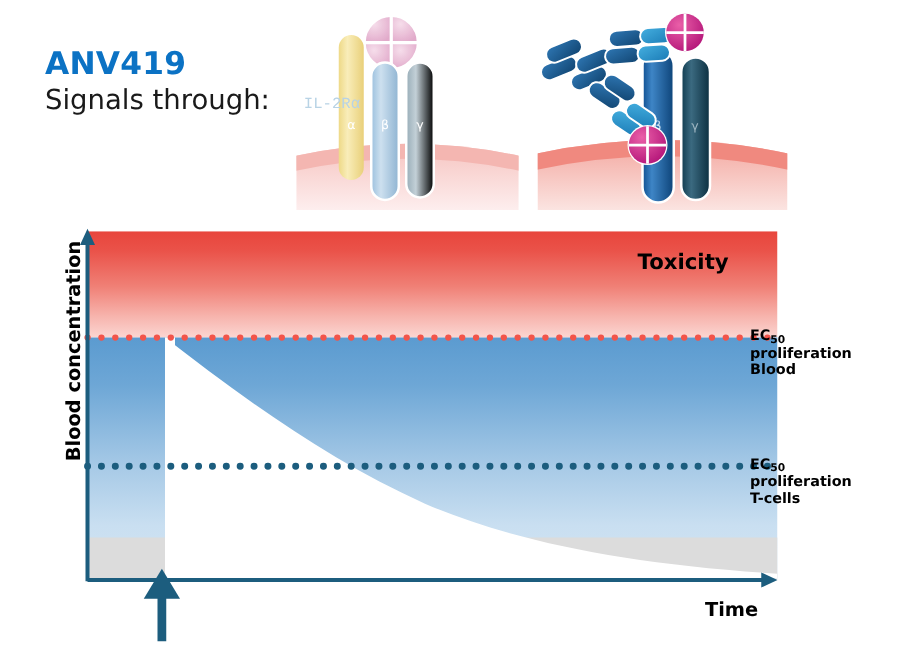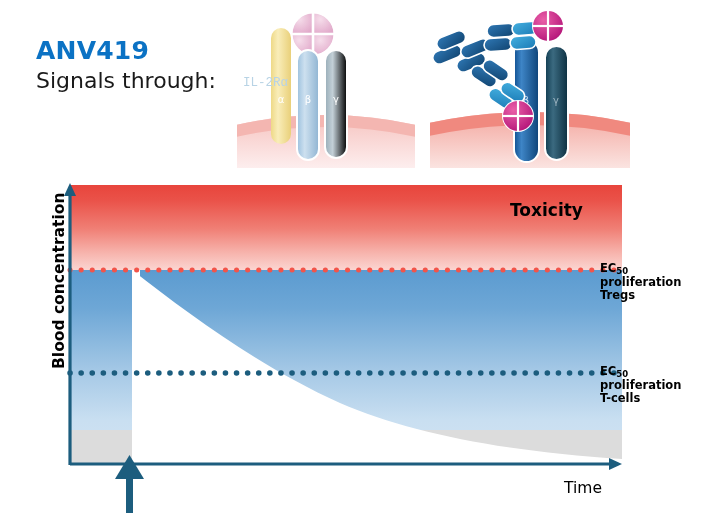--- a/index.html
+++ b/index.html
@@ -117,21 +117,21 @@
     font-weight: bold;
     color: #000000;
     text-align: left;
     white-space: nowrap;
   }
   .xlabel {
     position: absolute;
     left: 496px;
     top: 296px;
     font-size: 15.5px;
-    font-weight: normal;
+    font-weight: bold;
     color: #000000;
   }
 
   .lbl-tox {
     position: absolute;
     left: 442px;
     top: 17px;
     font-size: 17px;
     font-weight: bold;
     color: #000000;
@@ -363,21 +363,21 @@
     </svg>
 
     <div class="lbl-tox">Toxicity</div>
 
     <div class="ylabel">Blood concentration</div>
     <div class="xlabel">Time</div>
 
     <div class="ec-note ec-tregs">
       <span><span>EC</span><sub>50</sub></span><br>
       <span>proliferation</span><br>
-      <span>Tregs</span>
+      <span>Blood</span>
     </div>
 
     <div class="ec-note ec-tcells">
       <span><span>EC</span><sub>50</sub></span><br>
       <span>proliferation</span><br>
       <span>T-cells</span>
     </div>
   </div>
 
 </div>

